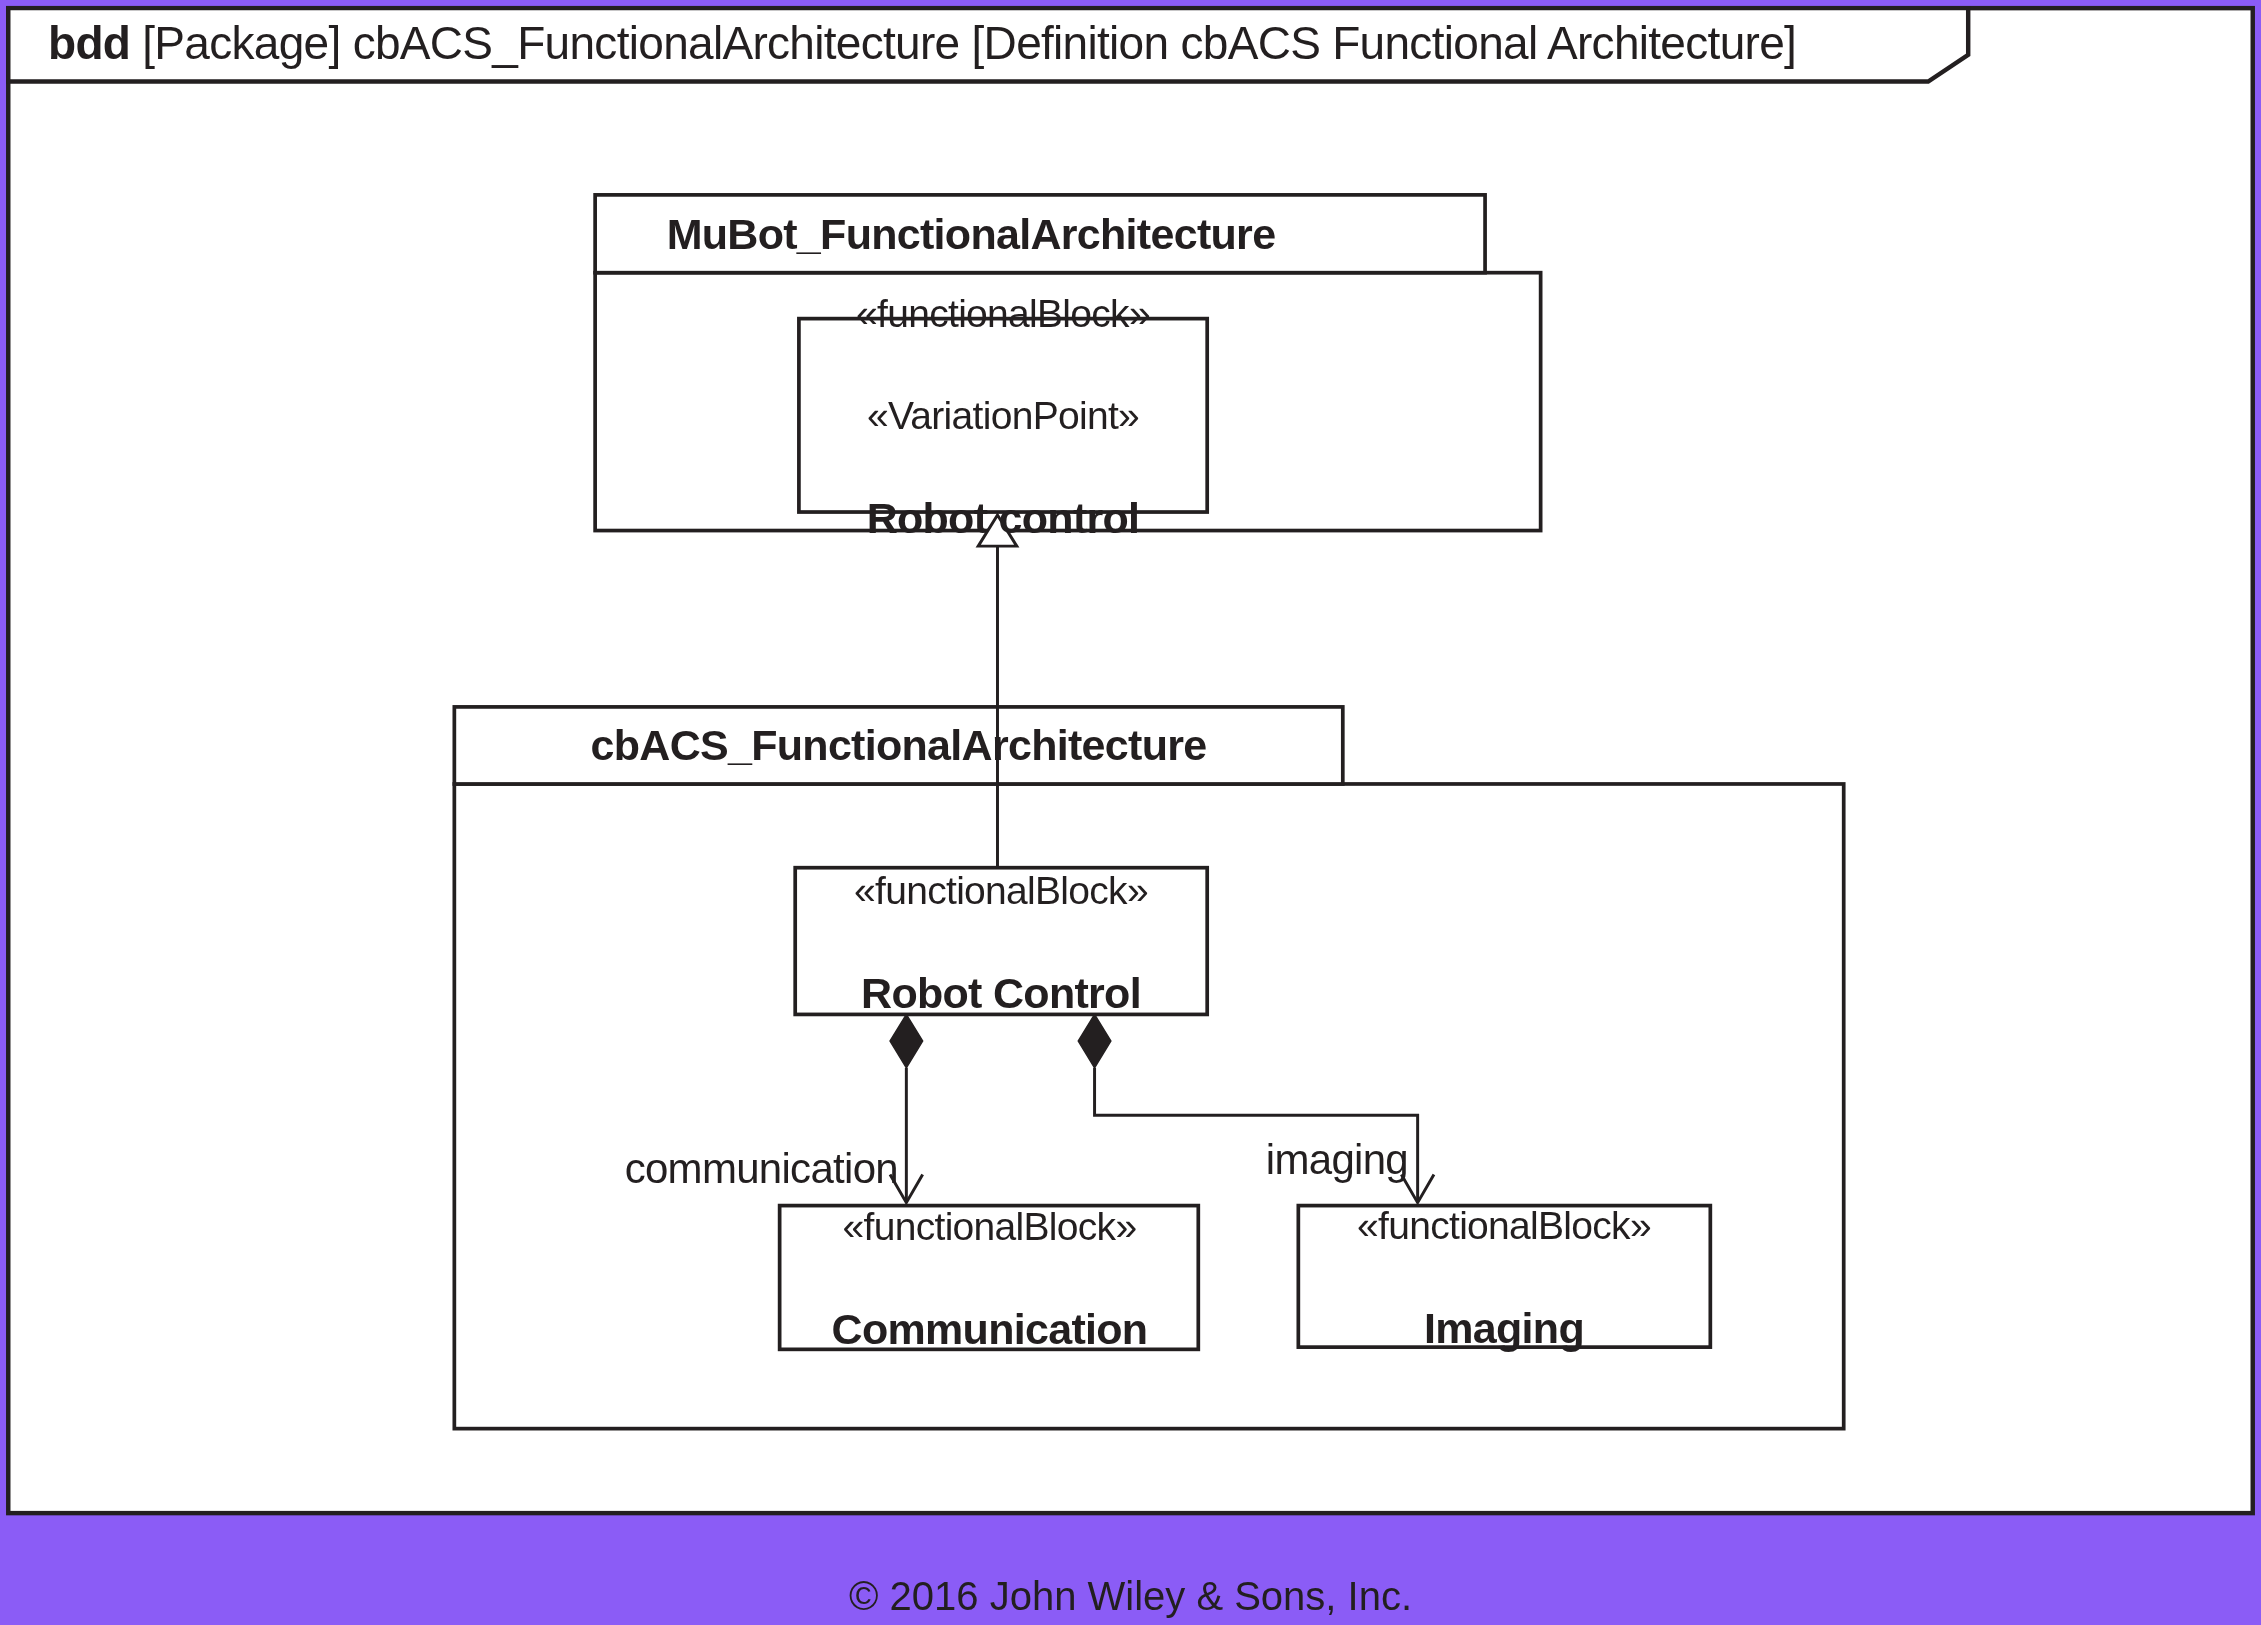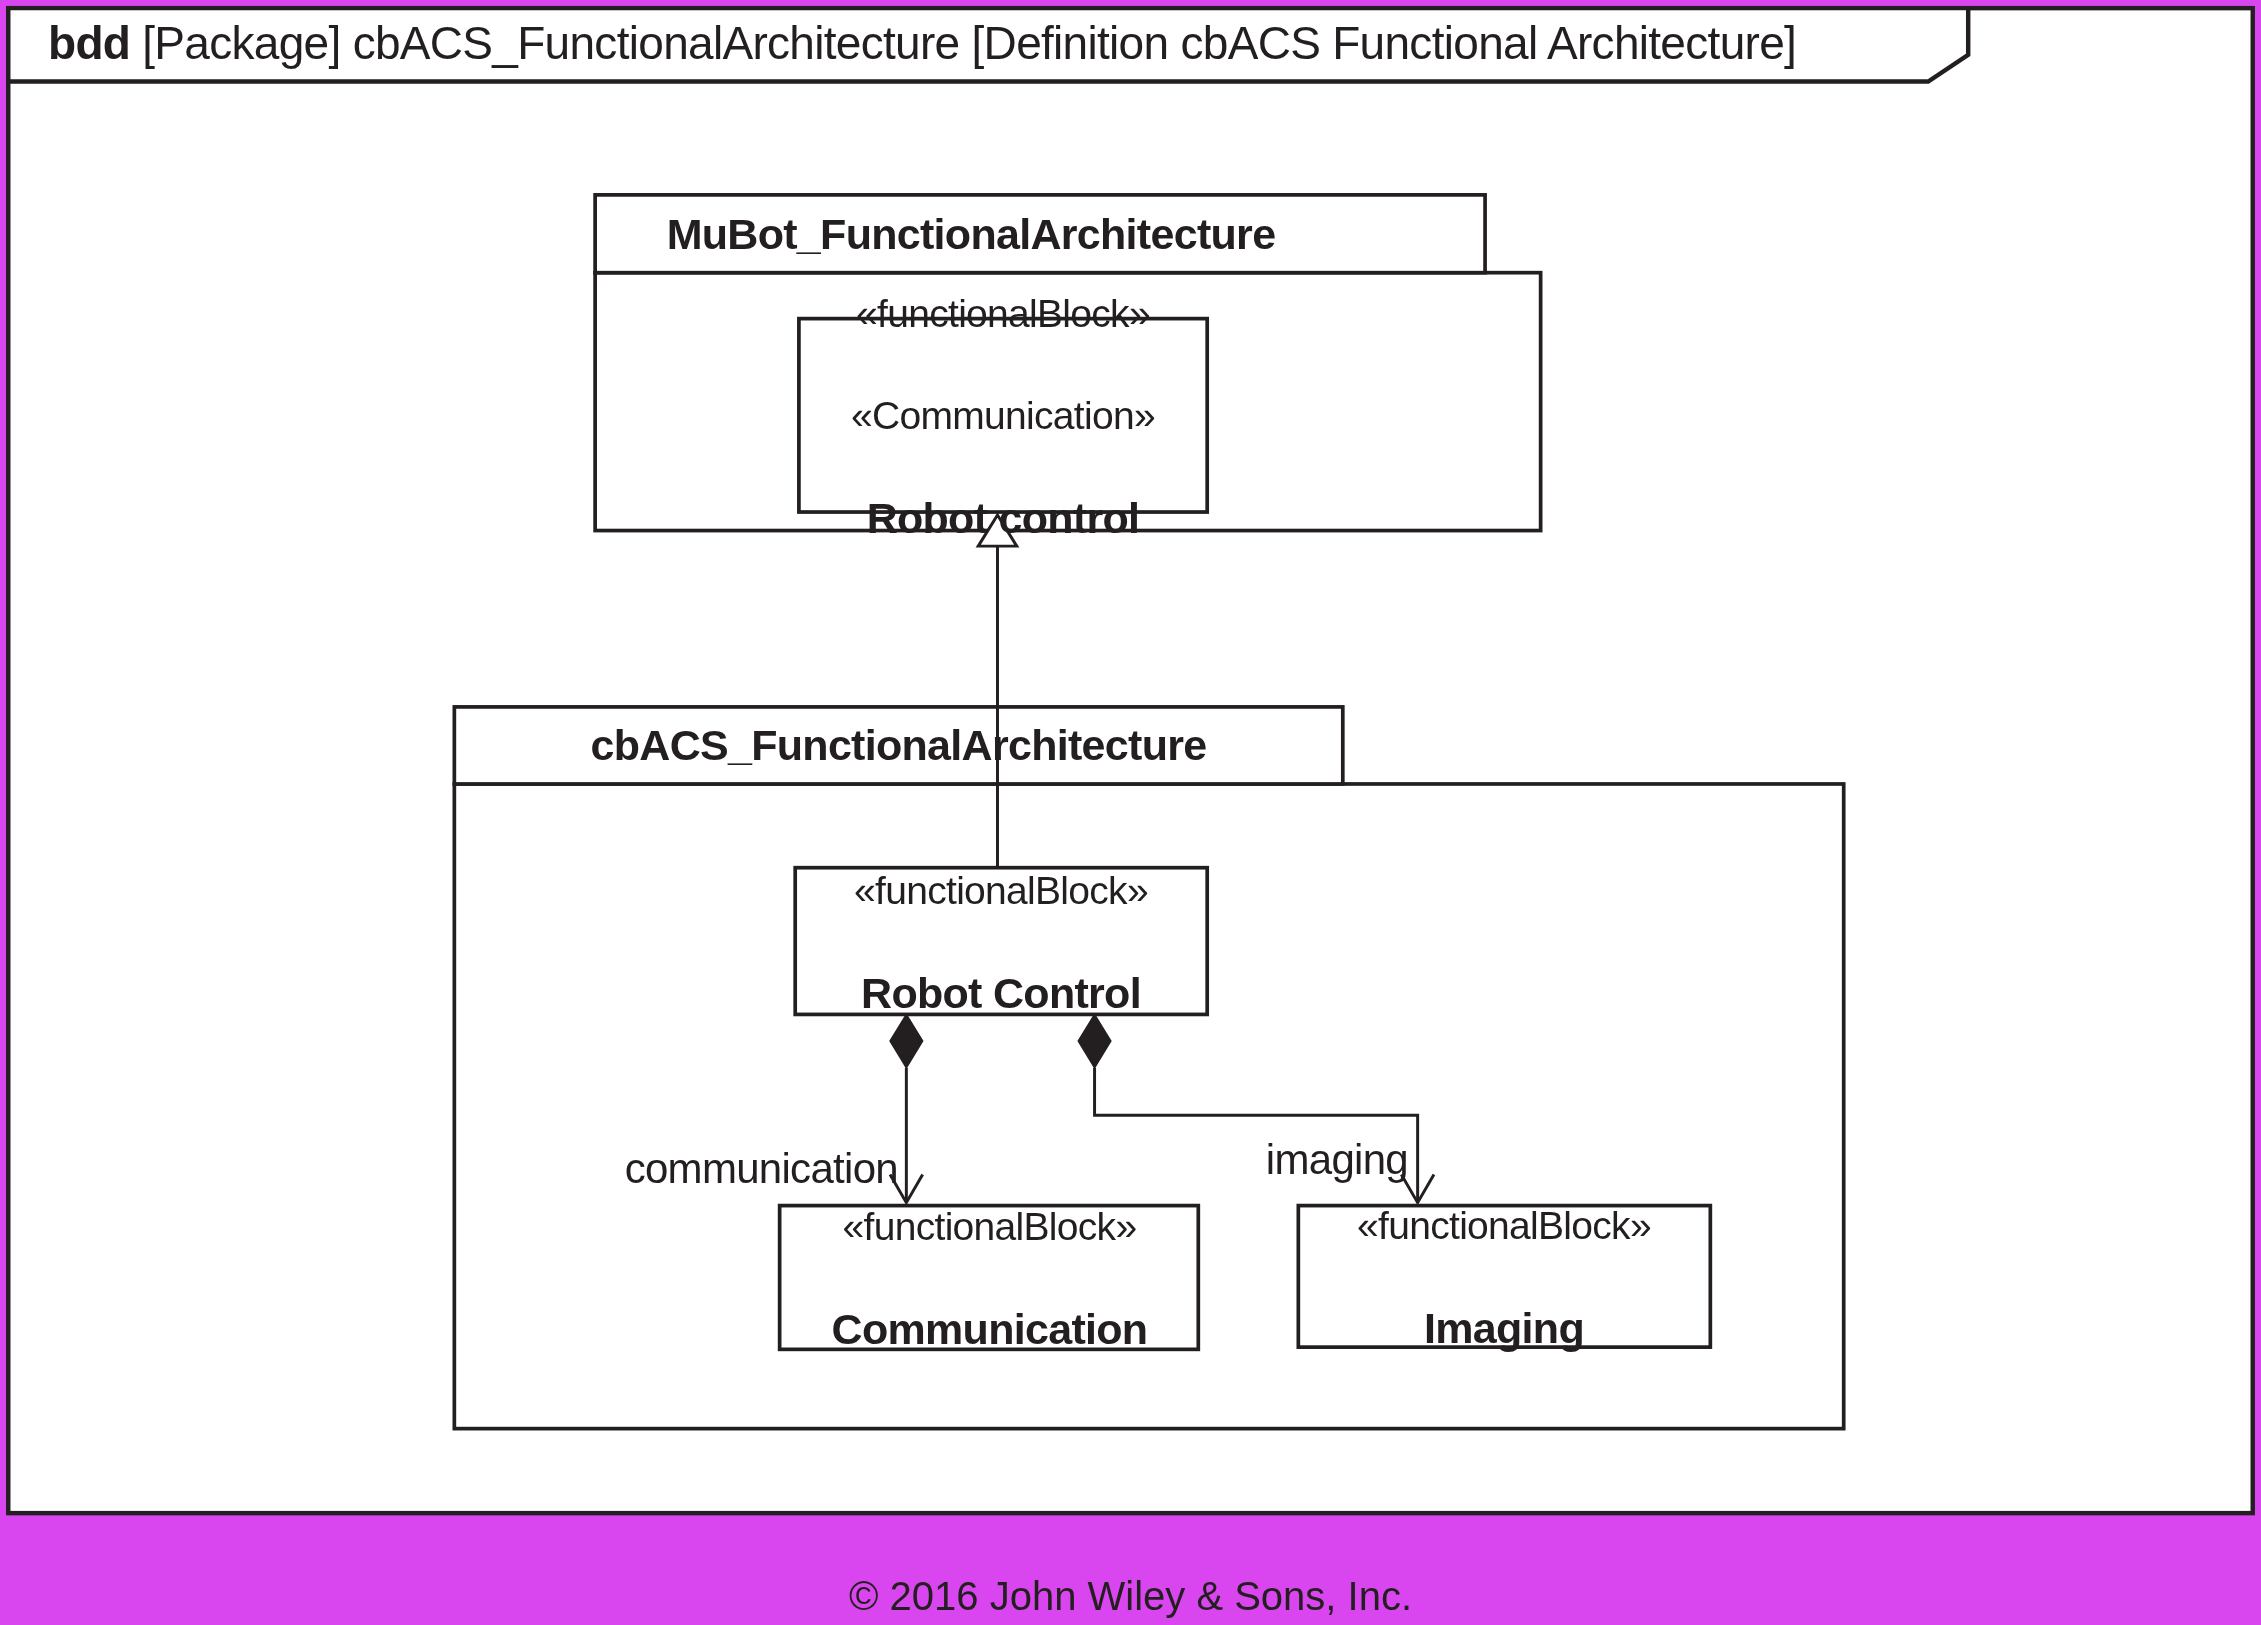--- a/index.html
+++ b/index.html
@@ -1,19 +1,19 @@
 <!DOCTYPE html>
 <html style="font-size:12px"><head>
 <meta charset="utf-8">
 <style>
   html,body{margin:0;padding:0;background:#ffffff;}
   #canvas{
     position:relative;
     width:2261px;height:1625px;
-    background:#d946ef;
+    background:#8b5cf6;
     font-family:"Liberation Sans", sans-serif;
     color:#231f20;
     overflow:hidden;
   }
   #diagram-svg{position:absolute;left:0;top:0;}
   .txt{position:absolute;white-space:nowrap;}
   .frame-title{
     left:48px;top:19px;
     font-size:46px;line-height:49px;letter-spacing:-0.7px;
   }
@@ -78,21 +78,21 @@
   <div class="txt frame-title">
     <span class="kw">bdd</span><span> [Package] cbACS_FunctionalArchitecture [Definition cbACS Functional Architecture]</span>
   </div>
 
   <div class="txt pkg-tab-label tab-mubot">
     <span>MuBot_FunctionalArchitecture</span>
   </div>
 
   <div class="txt block-text blk-mubot-rc">
     <span class="stereo">«functionalBlock»</span>
-    <span class="stereo">«Communication»</span>
+    <span class="stereo">«VariationPoint»</span>
     <span class="bname">Robot control</span>
   </div>
 
   <div class="txt pkg-tab-label tab-cbacs">
     <span>cbACS_FunctionalArchitecture</span>
   </div>
 
   <div class="txt block-text blk-cbacs-rc">
     <span class="stereo">«functionalBlock»</span>
     <span class="bname">Robot Control</span>

